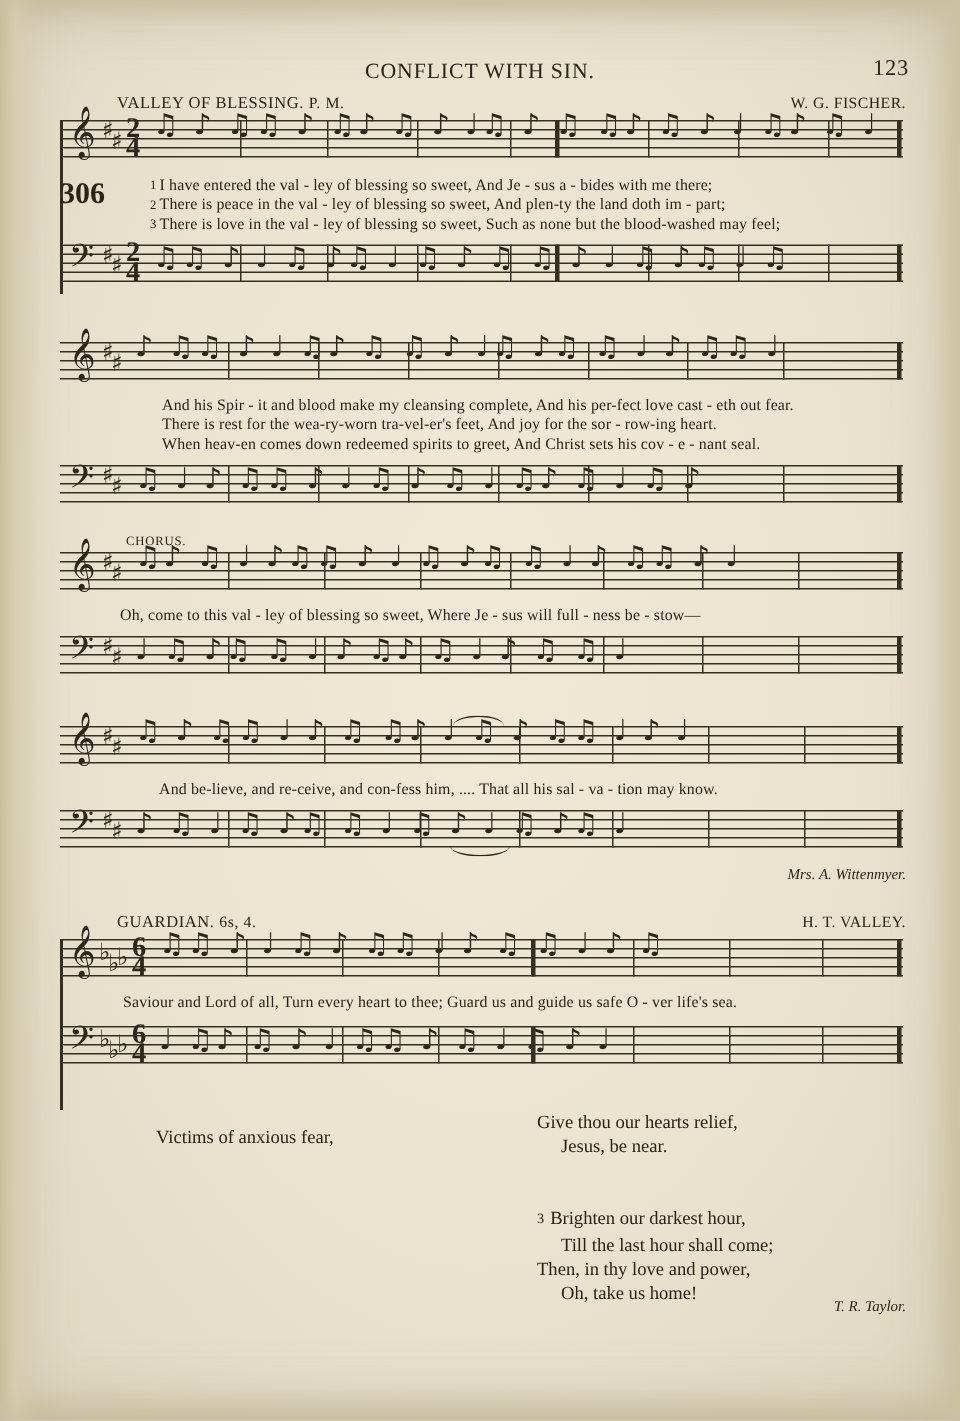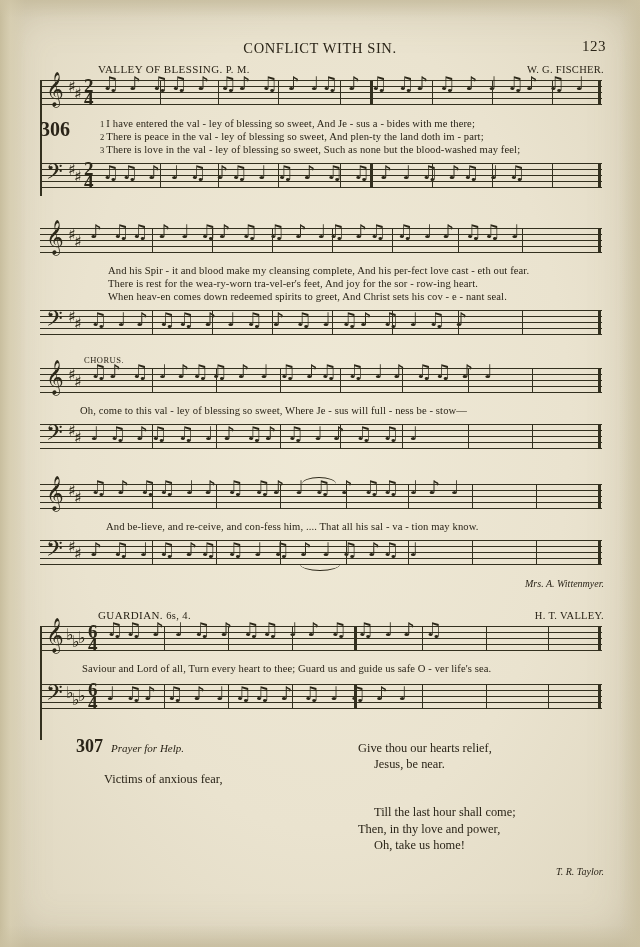--- a/index.html
+++ b/index.html
@@ -60,21 +60,20 @@
     position:absolute;top:38px;right:34px;
     font-size:15px;color:#2b2518;
     letter-spacing:.5px;
   }
 
   
   .tune-head{
     position:absolute;left:78px;
     font-size:11px;letter-spacing:.4px;
     font-variant:small-caps;
-    margin-left:20px;
   }
   .tune-head .meter{font-variant:normal;font-size:10.5px;}
   .composer{
     position:absolute;right:36px;
     font-size:10.5px;letter-spacing:.3px;
     font-variant:small-caps;
   }
   .attrib{
     position:absolute;right:36px;
     font-size:10px;font-style:italic;
@@ -485,34 +484,32 @@
       <div class="bar" style="left:252px;"></div>
       <div class="bar thick" style="left:314px;"></div>
       <div class="bar" style="left:382px;"></div>
       <div class="bar" style="left:446px;"></div>
       <div class="bar" style="left:508px;"></div>
       <div class="bar thick" style="left:558px;"></div>
     </div>
   </div>
 
   <div class="hymn-text" style="top:736px;left:76px;width:250px;">
-    <div style="margin-bottom:3px;">
-      <span class="num">307</span><span class="title">Prayer for Help.</span>
-    </div>
     <div class="verse" style="margin-top:14px;padding-left:12px;">
       <div class="indent1"><span>Victims of anxious fear,</span></div>
     </div>
   </div>
 
   <div class="hymn-text" style="top:740px;left:358px;width:250px;">
     <div class="verse">
       <div><span>Give thou our hearts relief,</span></div>
       <div class="indent1"><span>Jesus, be near.</span></div>
     </div>
     <div class="verse" style="margin-top:32px;">
+      <div><span class="vnum">3</span><span>Brighten our darkest hour,</span></div>
       <div class="indent1"><span>Till the last hour shall come;</span></div>
       <div><span>Then, in thy love and power,</span></div>
       <div class="indent1"><span>Oh, take us home!</span></div>
     </div>
   </div>
 
   <div class="author" style="top:866px;font-family:Liberation Serif, serif;">T. R. Taylor.</div>
 
 </div>
 

